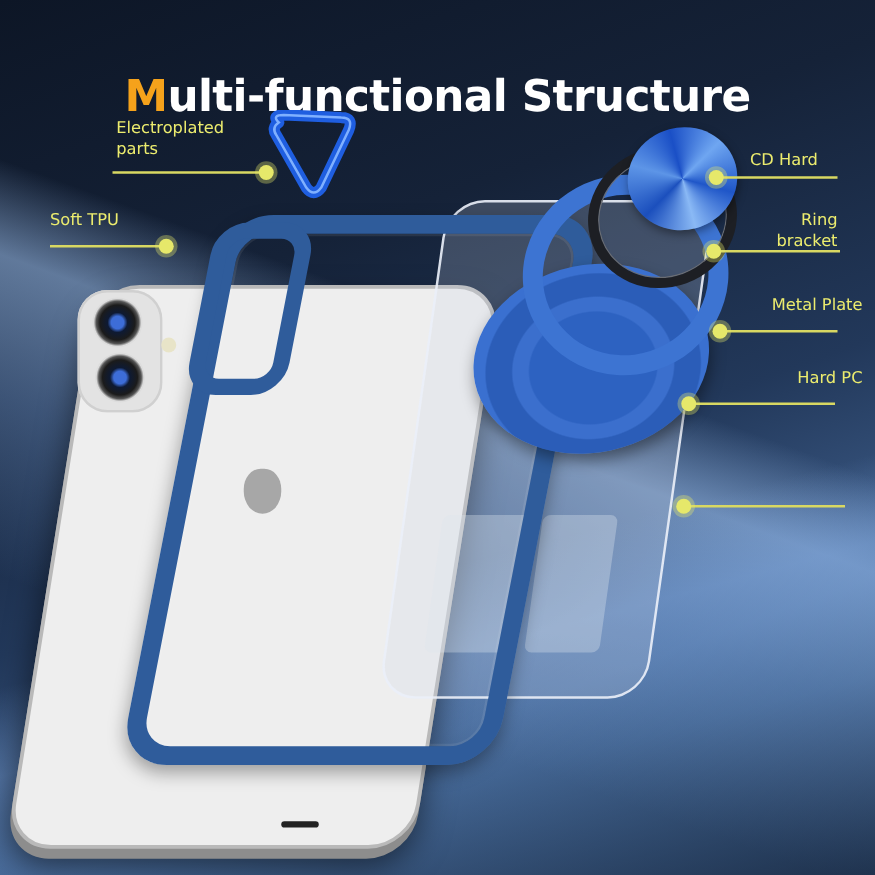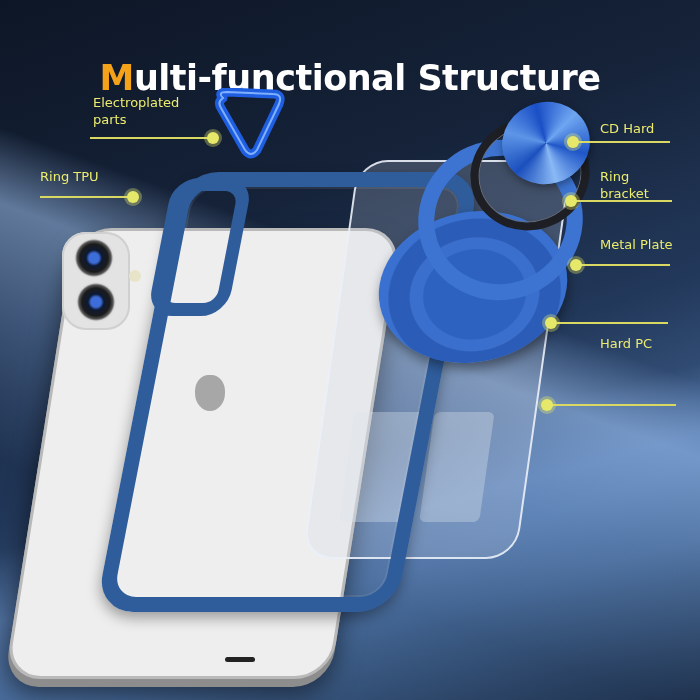--- a/index.html
+++ b/index.html
@@ -9,21 +9,21 @@
   .beam{position:absolute;left:0;top:0;width:700px;height:700px;pointer-events:none;
     background:
       linear-gradient(200deg,rgba(160,195,240,0) 40%,rgba(160,195,240,.55) 48%,rgba(130,170,225,.35) 60%,rgba(40,70,110,0) 75%);}
   .beam2{position:absolute;left:0;top:0;width:700px;height:700px;pointer-events:none;
     background:linear-gradient(165deg,rgba(0,0,0,0) 62%,rgba(120,160,215,.45) 70%,rgba(80,120,170,.35) 82%,rgba(25,40,65,.6) 100%);}
   .title{position:absolute;left:0;top:14px;width:700px;text-align:center;color:#fff;
     font-family:"DejaVu Sans",sans-serif;font-weight:bold;font-size:35px;letter-spacing:-0.5px;margin-top:44px;}
   .title .accent{color:#f5a21b;}
 
   .label{position:absolute;color:#ecec6e;font-weight:normal;font-size:13px;line-height:17px;}
-  .label.right{}
+  .label.right{text-align:right;}
   .line{position:absolute;height:2px;background:#d8d862;}
   .dot{position:absolute;width:12px;height:12px;border-radius:50%;background:#e6e86a;
     box-shadow:0 0 0 3px rgba(230,232,106,.35);}
 
   
   .phone{position:absolute;left:40px;top:228px;width:320px;height:445px;background:#eeeeee;
     border-radius:36px;transform:skewX(-9deg);border:3px solid #b9b9b9;
     box-shadow:0 8px 0 #8d8d8d, 0 14px 25px rgba(0,0,0,.55);}
   .cam-block{position:absolute;left:62px;top:232px;width:68px;height:98px;border-radius:24px;
     background:#e3e3e3;box-shadow:inset 0 0 0 2px #d0d0d0;}
@@ -98,21 +98,21 @@
   <div class="cd"></div>
 
   <div class="label" style="left:93px;top:94px;">
     <div>Electroplated</div>
     <div>parts</div>
   </div>
   <div class="line" style="left:90px;top:137px;width:128px;"></div>
   <div class="dot" style="left:207px;top:132px;"></div>
 
   <div class="label" style="left:40px;top:168px;">
-    <div>Ring TPU</div>
+    <div>Soft TPU</div>
   </div>
   <div class="line" style="left:40px;top:196px;width:92px;"></div>
   <div class="dot" style="left:127px;top:191px;"></div>
 
   <div class="label right" style="left:600px;top:120px;width:90px;text-align:left;">
     <div>CD Hard</div>
   </div>
   <div class="line" style="left:575px;top:141px;width:95px;"></div>
   <div class="dot" style="left:567px;top:136px;"></div>
 
@@ -122,21 +122,21 @@
   </div>
   <div class="line" style="left:572px;top:200px;width:100px;"></div>
   <div class="dot" style="left:565px;top:195px;"></div>
 
   <div class="label right" style="left:600px;top:236px;width:90px;">
     <div>Metal Plate</div>
   </div>
   <div class="line" style="left:578px;top:264px;width:92px;"></div>
   <div class="dot" style="left:570px;top:259px;"></div>
 
-  <div class="label right" style="left:600px;top:294px;width:90px;margin-top:41px;">
+  <div class="label right" style="left:600px;top:294px;width:90px;">
     <div>Hard PC</div>
   </div>
   <div class="line" style="left:552px;top:322px;width:116px;"></div>
   <div class="dot" style="left:545px;top:317px;"></div>
 
   <div class="line" style="left:548px;top:404px;width:128px;"></div>
   <div class="dot" style="left:541px;top:399px;"></div>
 </div>
 
 </body></html>

